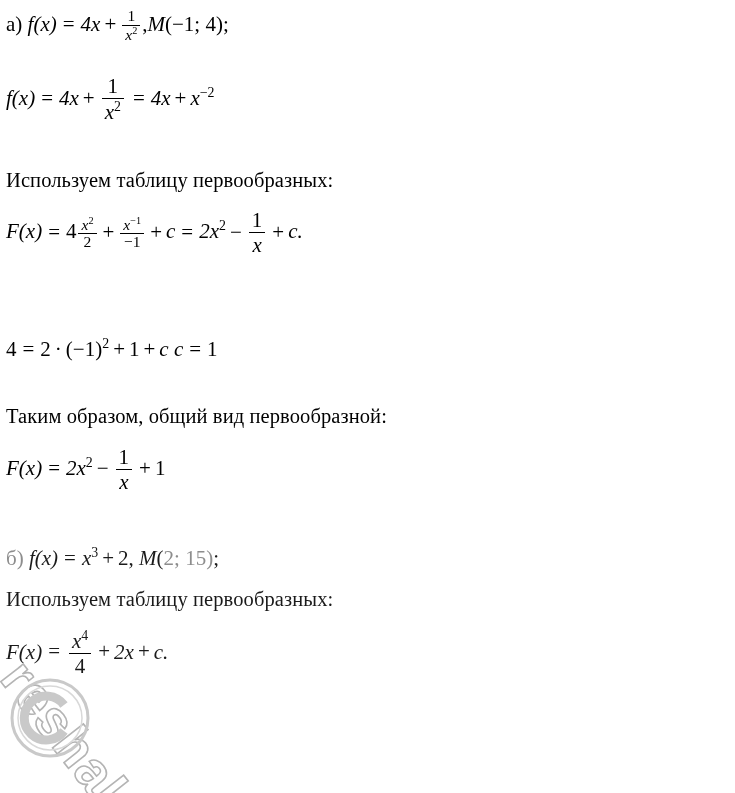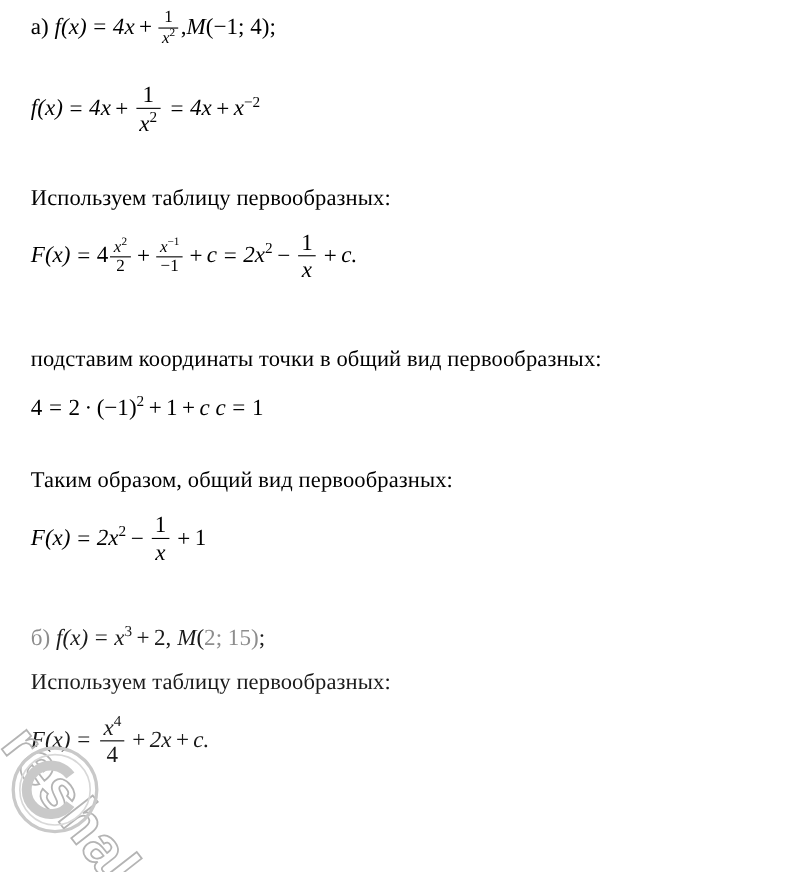--- a/index.html
+++ b/index.html
@@ -21,21 +21,20 @@
     inset: 0;
     padding: 6px 0 0 6px;
     box-sizing: border-box;
   }
 
   
   .line {
     position: relative;
     white-space: nowrap;
     line-height: 1;
-    margin-left: 22px;
   }
   .prose {
     font-size: 20.5px;
     letter-spacing: 0.1px;
   }
   .math {
     font-size: 21px;
     font-style: italic;
   }
   .math .up { font-style: normal; }
@@ -135,31 +134,30 @@
 
     <div class="line math">
       <span>F(x)</span><span class="eq">=</span><span class="num">4</span><span class="frac small"><span class="n"><span class="var">x</span><span class="sup">2</span></span><span class="d num">2</span></span><span class="op">+</span><span class="frac small"><span class="n"><span class="var">x</span><span class="sup">−1</span></span><span class="d num">−1</span></span><span class="op">+</span><span class="var">c</span><span class="eq">=</span><span>2x</span><span class="sup">2</span><span class="op">−</span><span class="frac big"><span class="n num">1</span><span class="d var">x</span></span><span class="op">+</span><span class="var">c.</span>
     </div>
 
     <div class="sp-xl"></div>
 
 
     <div class="sp-s"></div>
 
-    <div class="line prose">подставим координаты точки в общий вид первообразных:</div>
 
     <div class="sp-m"></div>
 
     <div class="line math">
       <span class="num">4</span><span class="eq">=</span><span class="num">2</span><span class="op">·</span><span class="up">(</span><span class="num">−1</span><span class="up">)</span><span class="sup">2</span><span class="op">+</span><span class="num">1</span><span class="op">+</span><span class="var">c</span><span>&nbsp;</span><span class="var">c</span><span class="eq">=</span><span class="num">1</span>
     </div>
 
     <div class="sp-xl"></div>
 
-    <div class="line prose">Таким образом, общий вид первообразных:</div>
+    <div class="line prose">Таким образом, общий вид первообразной:</div>
 
     <div class="sp-m"></div>
 
     <div class="line math">
       <span>F(x)</span><span class="eq">=</span><span>2x</span><span class="sup">2</span><span class="op">−</span><span class="frac big"><span class="n num">1</span><span class="d var">x</span></span><span class="op">+</span><span class="num">1</span>
     </div>
   </div>
 
   <div style="height:52px"></div>
 

